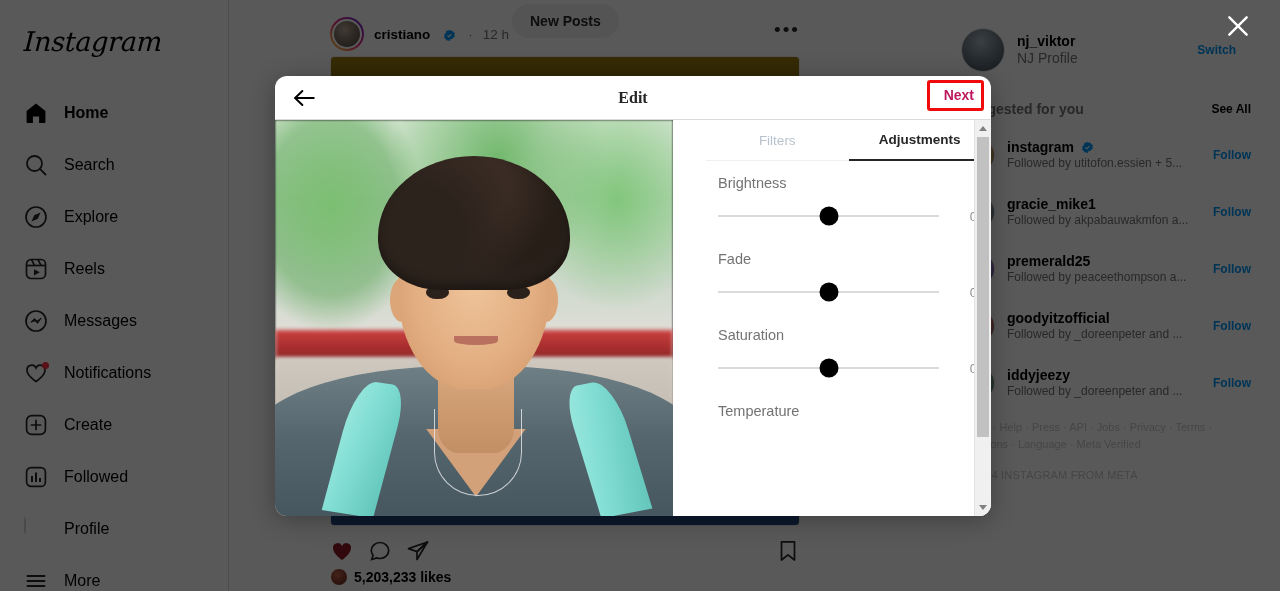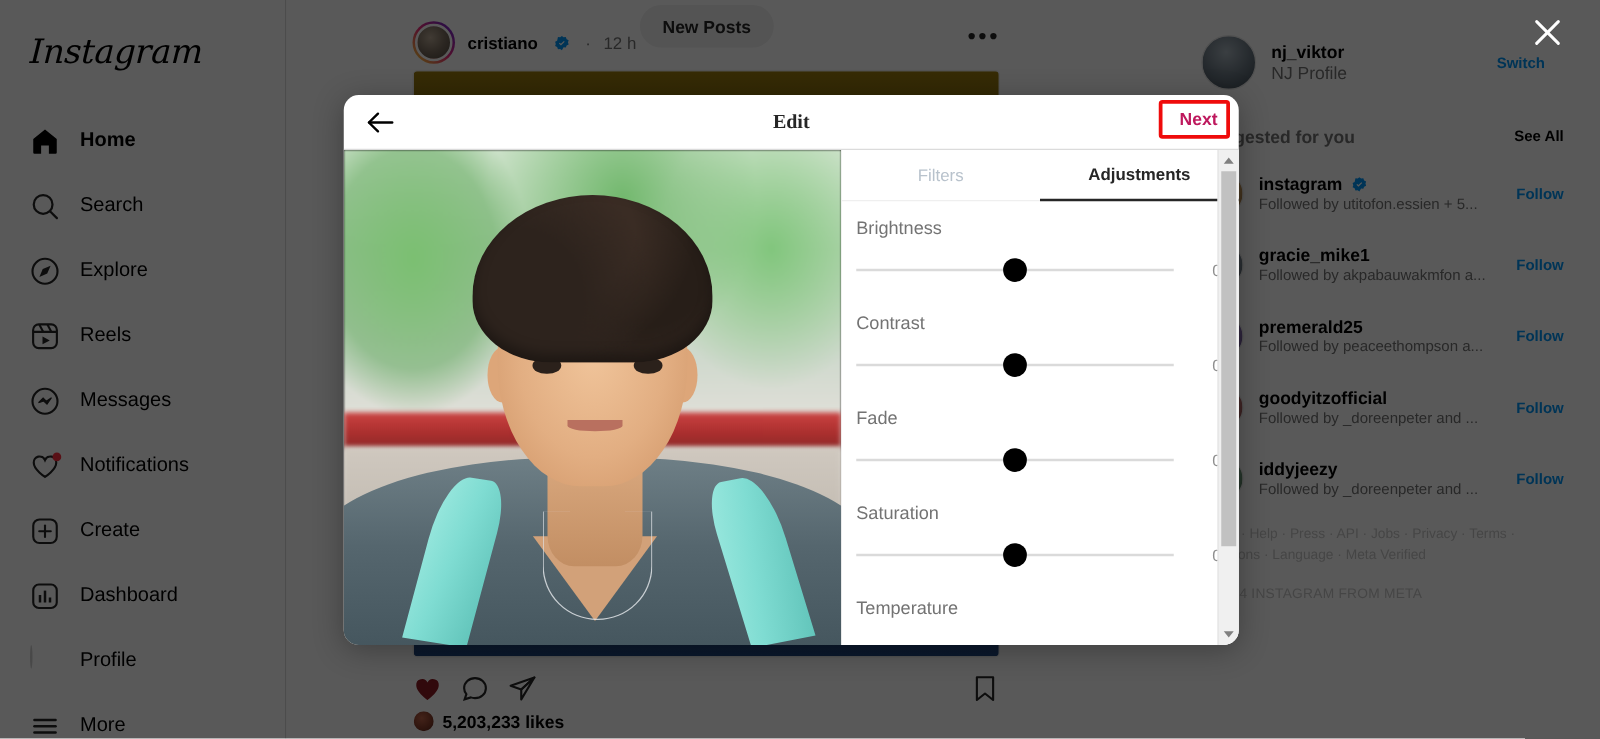--- a/index.html
+++ b/index.html
@@ -245,21 +245,21 @@
     position:absolute; left:45%; top:54.5%; width:11%; height:2.2%;
     background:#b9705f; border-radius:0 0 60% 60%;
   }
   .ph-chain {
     position:absolute; left:40%; bottom:5%; width:22%; height:22%;
     border:1.5px solid rgba(225,228,232,0.85);
     border-top:none; border-radius:0 0 50% 50%;
   }
 
   
-  .adj-wrap { flex:1 1 auto; position:relative; background:#fff; display:flex; flex-direction:column; min-width:0; }
+  .adj-wrap { flex:1 1 auto; position:relative; background:#fff; display:flex; flex-direction:column; min-width:0;padding-left:33px; }
   .tabs { display:flex; height:41px; flex:0 0 41px; }
   .tab {
     flex:1 1 50%; display:flex; align-items:center; justify-content:center;
     font-size:13.5px; cursor:pointer; position:relative;
     border-bottom:1px solid #efefef;
   }
   .tab.inactive { color:#b8c2cc; }
   .tab.active { color:#262626; font-weight:700; border-bottom:2px solid #262626; }
 
   .adj-list { flex:1 1 auto; overflow:hidden; position:relative; padding: 0 14px 0 12px; }
@@ -386,21 +386,21 @@
 
         <div class="nav-item">
           <span class="nav-icon">
             <svg viewBox="0 0 24 24" fill="none" stroke="#262626" stroke-width="1.7">
                 <rect x="2.6" y="2.6" width="18.8" height="18.8" rx="4.5"></rect>
                 <rect x="7" y="11" width="2" height="6" fill="#262626" stroke="none"></rect>
                 <rect x="11" y="7.5" width="2" height="9.5" fill="#262626" stroke="none"></rect>
                 <rect x="15" y="13" width="2" height="4" fill="#262626" stroke="none"></rect>
               </svg>
           </span>
-          <span class="nav-label">Dashboard</span>
+          <span class="nav-label">Followed</span>
         </div>
 
         <div class="nav-item">
           <span class="nav-icon"><span class="profile-av"></span></span>
           <span class="nav-label">Profile</span>
         </div>
 
         <div class="nav-item">
           <span class="nav-icon">
             <svg viewBox="0 0 24 24" fill="none" stroke="#262626" stroke-width="1.9" stroke-linecap="round">
@@ -614,30 +614,20 @@
             <div class="adj-name">Brightness</div>
             <div class="adj-ctrl">
               <div class="track-wrap">
                 <div class="track"></div>
                 <div class="thumb" style="left: 50%;"></div>
               </div>
               <div class="adj-val">0</div>
             </div>
           </div>
 
-          <div class="adj-row">
-            <div class="adj-name">Contrast</div>
-            <div class="adj-ctrl">
-              <div class="track-wrap">
-                <div class="track"></div>
-                <div class="thumb" style="left: 50%;"></div>
-              </div>
-              <div class="adj-val">0</div>
-            </div>
-          </div>
 
           <div class="adj-row">
             <div class="adj-name">Fade</div>
             <div class="adj-ctrl">
               <div class="track-wrap">
                 <div class="track"></div>
                 <div class="thumb" style="left: 50%;"></div>
               </div>
               <div class="adj-val">0</div>
             </div>

